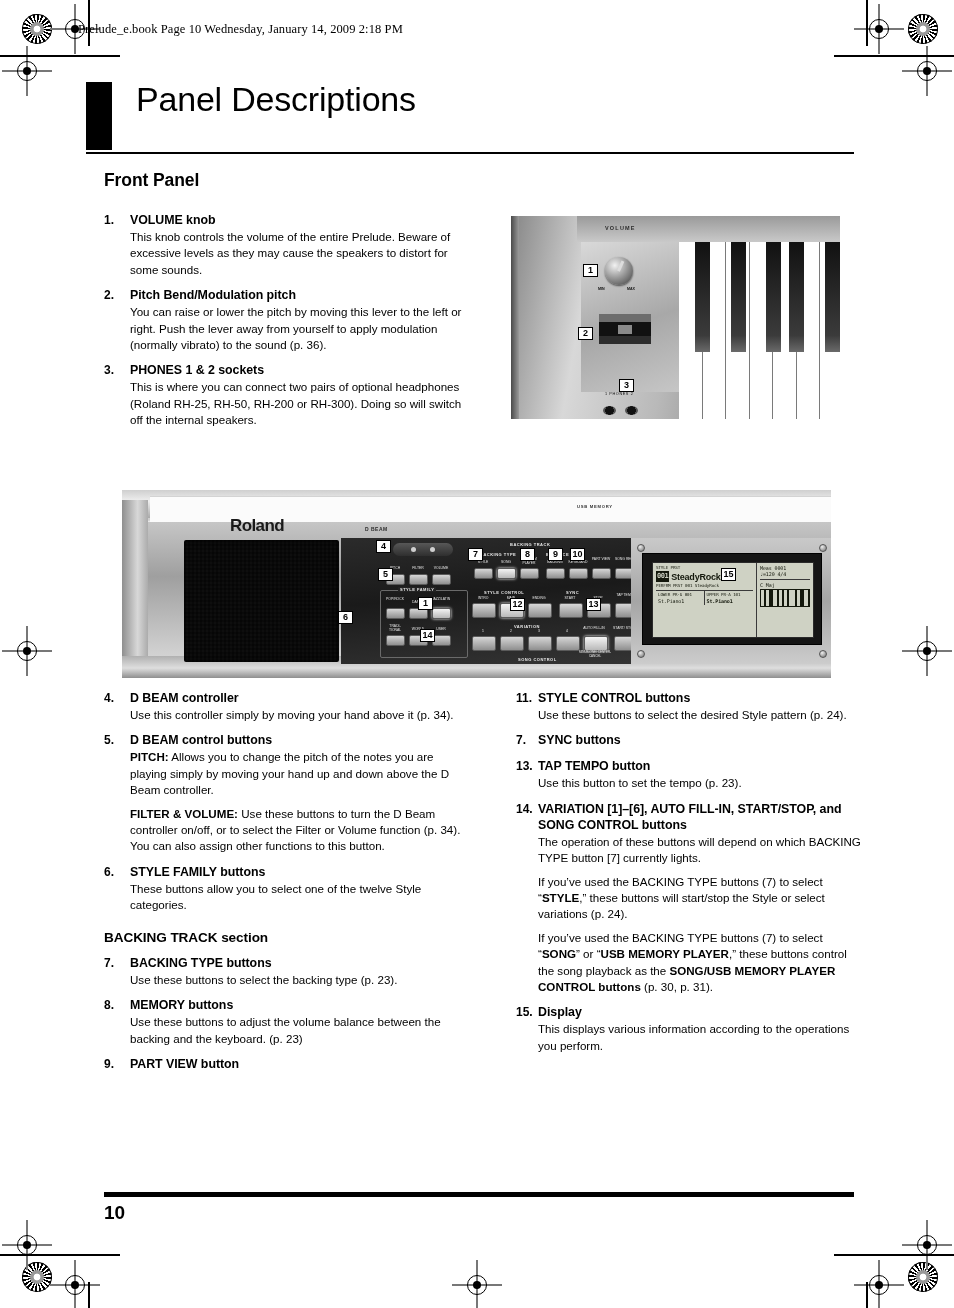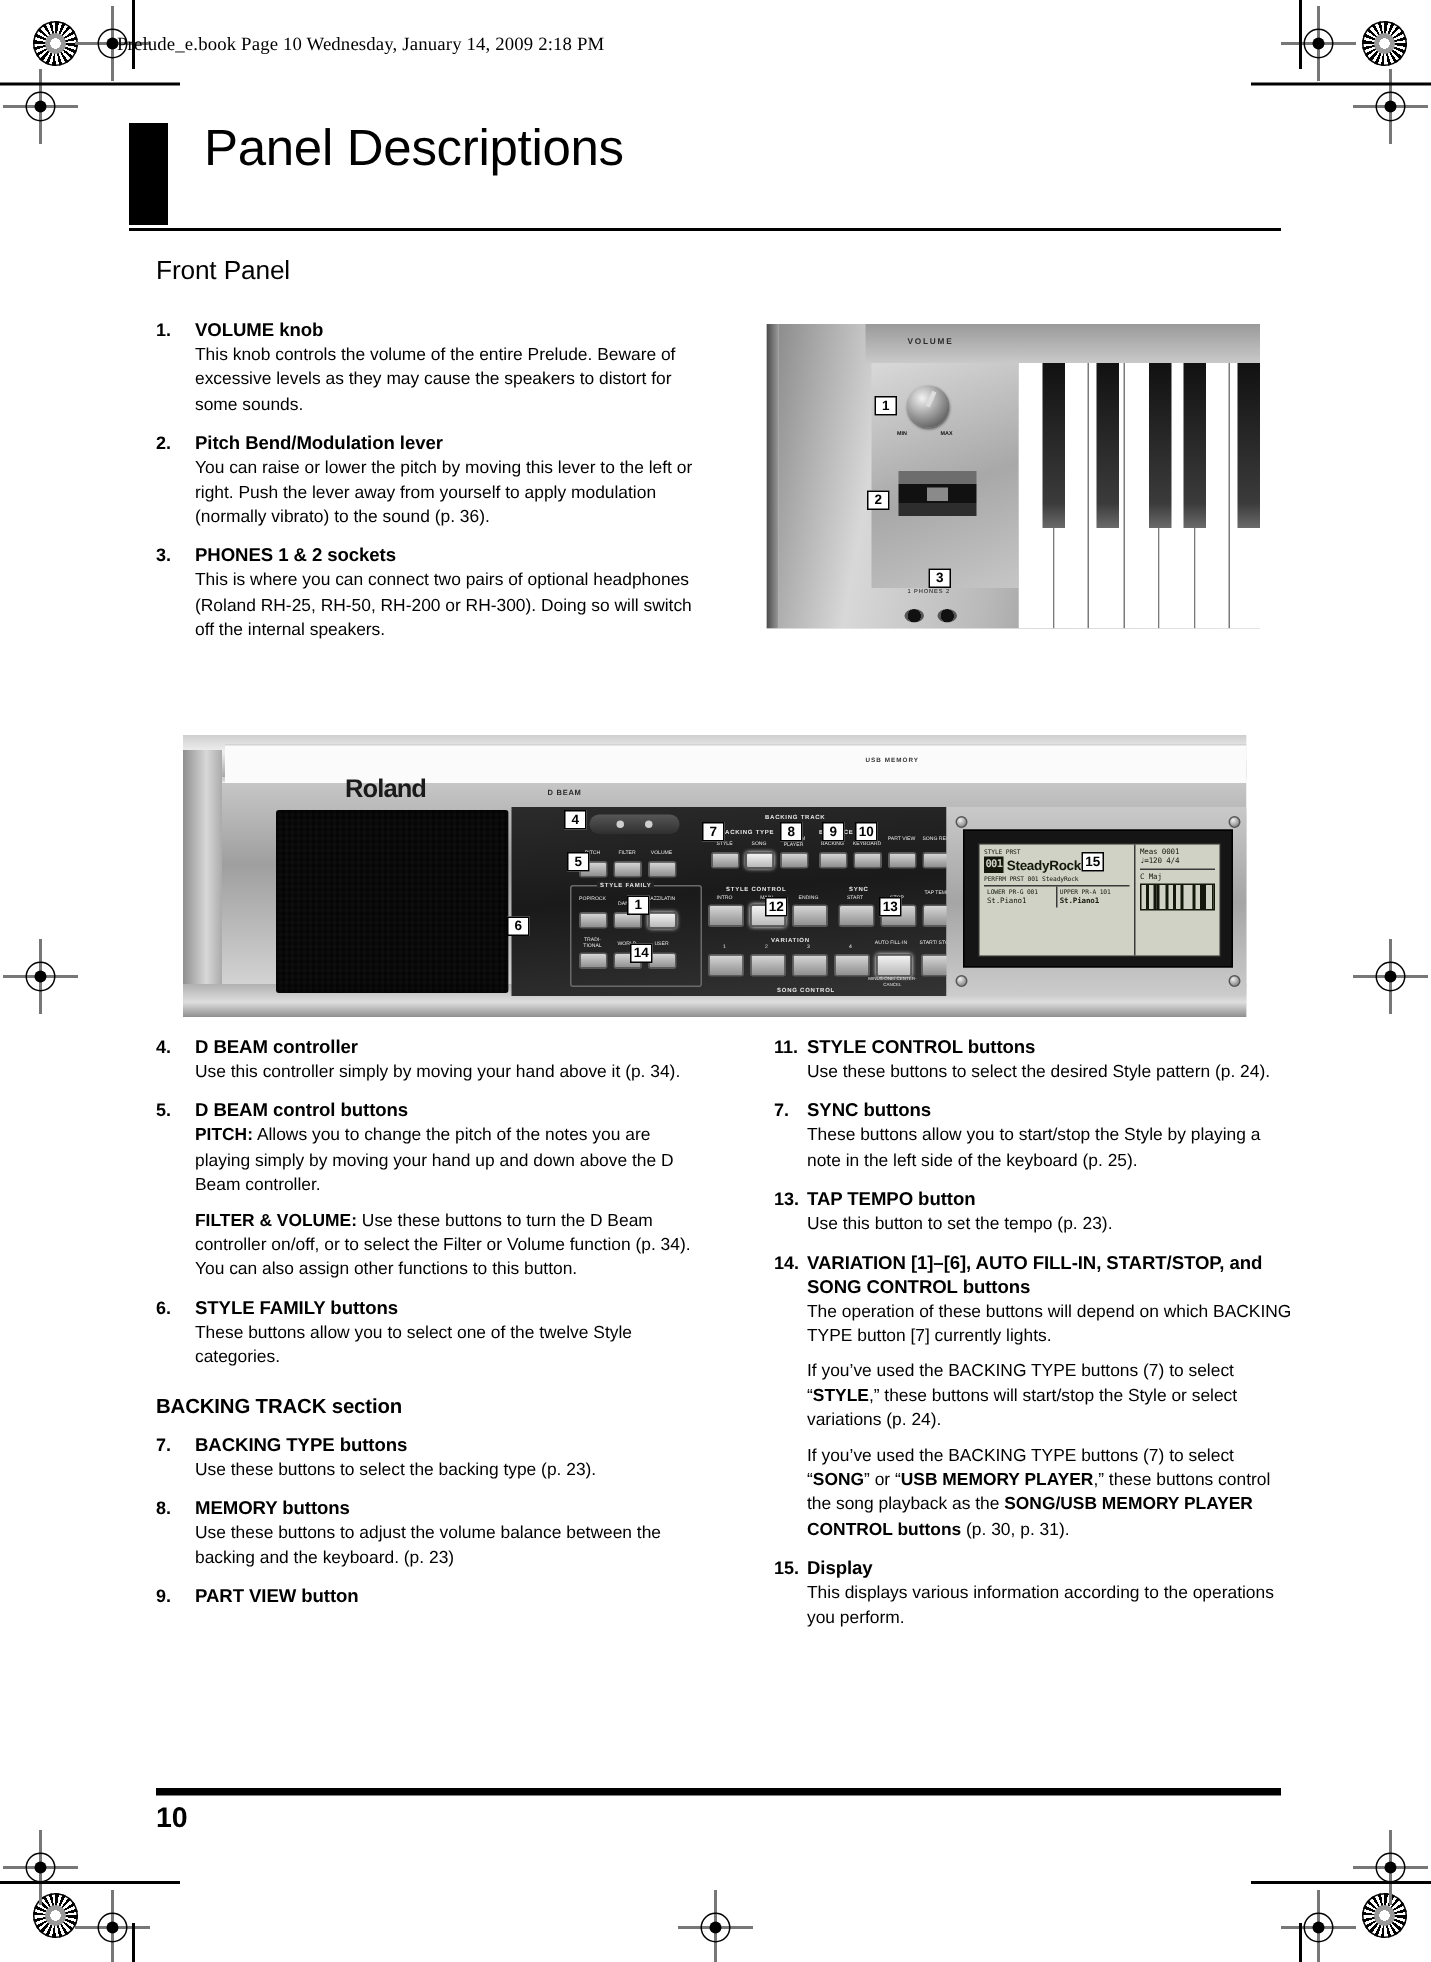--- a/index.html
+++ b/index.html
@@ -29,21 +29,21 @@
   .slug{position:absolute;left:78px;top:22px;font-family:"Liberation Serif",serif;
         font-size:12.5px;letter-spacing:.1px;white-space:nowrap;}
 
   
   .title-block{position:absolute;left:86px;top:82px;width:768px;height:74px;}
   .title-bar{position:absolute;left:0;top:0;width:26px;height:68px;background:#000;}
   .title-text{position:absolute;left:50px;top:-2px;font-size:34px;font-weight:400;
       letter-spacing:-0.2px;font-family:"Liberation Sans",sans-serif;}
   .title-rule{position:absolute;left:86px;top:152px;width:768px;height:2.2px;background:#000;}
 
-  .subhead{position:absolute;left:104px;top:170px;font-size:17.5px;font-weight:normal;
+  .subhead{position:absolute;left:104px;top:170px;font-size:17.5px;font-weight:bold;
       letter-spacing:-0.1px;}
 
   
   .col{position:absolute;font-size:11.6px;line-height:16.4px;}
   .col-left-top{left:104px;top:212px;width:366px;}
   .col-left-bot{left:104px;top:690px;width:360px;}
   .col-right-bot{left:516px;top:690px;width:346px;}
 
   .item{display:flex;margin-bottom:9px;}
   .item .num{width:26px;flex:0 0 26px;font-weight:bold;font-size:12px;}
@@ -301,21 +301,21 @@
       <div class="num">1.</div>
       <div class="body">
         <div class="hd">VOLUME knob</div>
         <p>This knob controls the volume of the entire Prelude. Beware of excessive levels as they may cause the speakers to distort for some sounds.</p>
       </div>
     </div>
 
     <div class="item">
       <div class="num">2.</div>
       <div class="body">
-        <div class="hd">Pitch Bend/Modulation lever</div>
+        <div class="hd">Pitch Bend/Modulation pitch</div>
         <p>You can raise or lower the pitch by moving this lever to the left or right. Push the lever away from yourself to apply modulation (normally vibrato) to the sound (p. 36).</p>
       </div>
     </div>
 
     <div class="item">
       <div class="num">3.</div>
       <div class="body">
         <div class="hd">PHONES 1 &amp; 2 sockets</div>
         <p>This is where you can connect two pairs of optional headphones (Roland RH-25, RH-50, RH-200 or RH-300). Doing so will switch off the internal speakers.</p>
       </div>
@@ -538,21 +538,20 @@
       <div class="body">
         <div class="hd">STYLE CONTROL buttons</div>
         <p>Use these buttons to select the desired Style pattern (p. 24).</p>
       </div>
     </div>
 
     <div class="item tight">
       <div class="num">7.</div>
       <div class="body">
         <div class="hd">SYNC buttons</div>
-        <p>These buttons allow you to start/stop the Style by playing a note in the left side of the keyboard (p. 25).</p>
       </div>
     </div>
 
     <div class="item tight">
       <div class="num">13.</div>
       <div class="body">
         <div class="hd">TAP TEMPO button</div>
         <p>Use this button to set the tempo (p. 23).</p>
       </div>
     </div>

